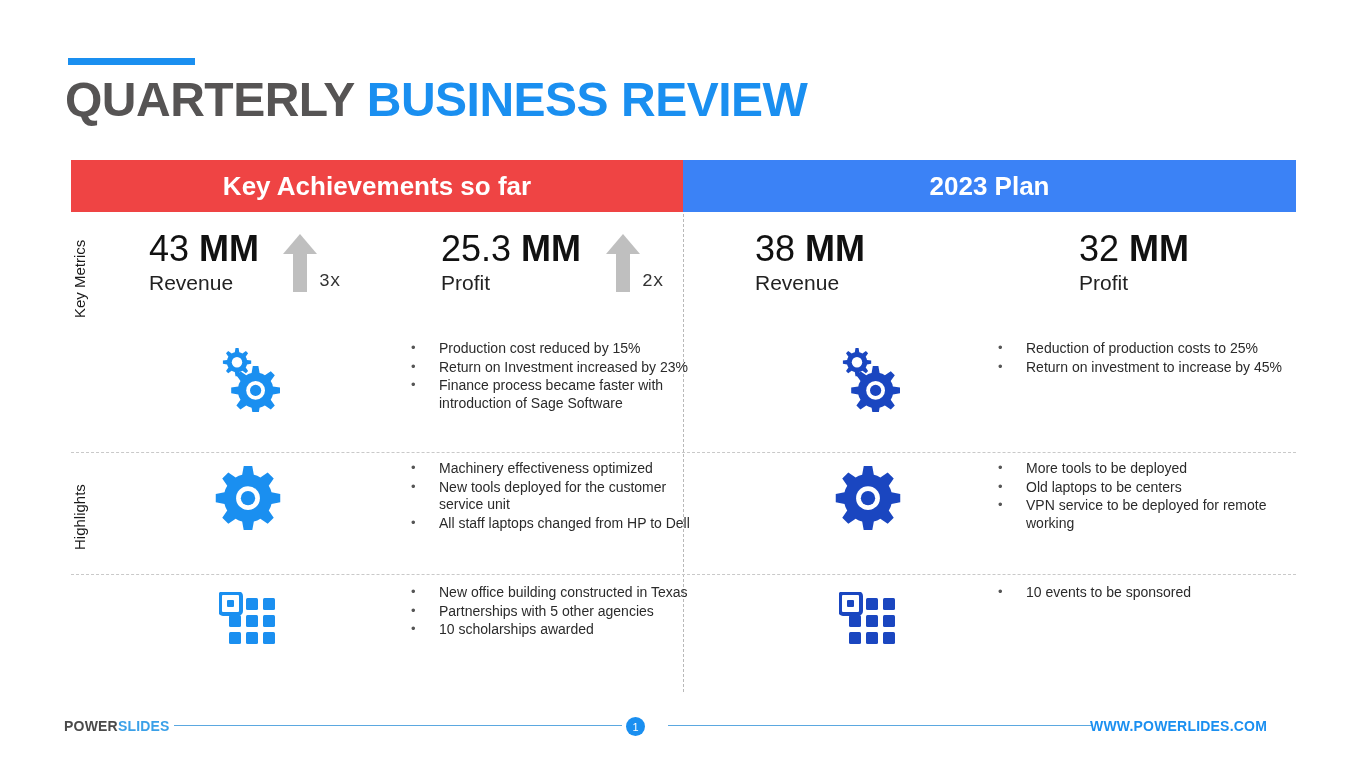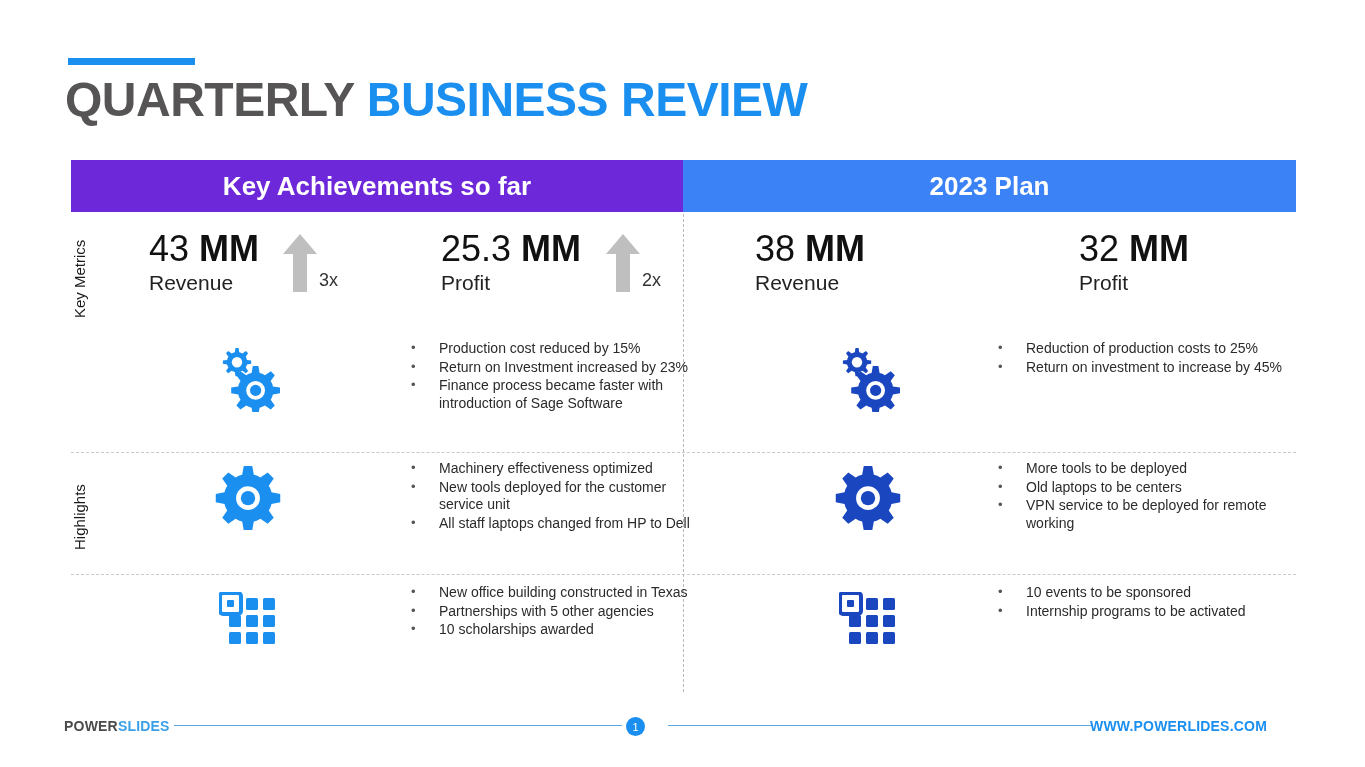--- a/index.html
+++ b/index.html
@@ -47,21 +47,21 @@
     display: flex;
   }
   .hdr {
     display: flex;
     align-items: center;
     justify-content: center;
     color: #ffffff;
     font-size: 26px;
     font-weight: bold;
   }
-  .hdr-left  { width: 612px; background: #6d28d9; }
+  .hdr-left  { width: 612px; background: #ef4444; }
   .hdr-right { width: 613px; background: #3b82f6; }
 
   
   .board {
     position: absolute;
     left: 71px;
     top: 212px;
     width: 1225px;
     height: 482px;
   }
@@ -153,20 +153,21 @@
     width: 0; height: 0;
     border-left: 17px solid transparent;
     border-right: 17px solid transparent;
     border-bottom: 20px solid #bfbfbf;
   }
   .arrow-mult {
     font-size: 18px;
     color: #333333;
     margin-left: 2px;
     margin-bottom: 1px;
+    font-family: Liberation Mono, monospace;
   }
 
   
   .crow { position: absolute; left: 0; width: 1225px; }
   .crow.r1 { top: 128px; height: 112px; }
   .crow.r2 { top: 248px; height: 114px; }
   .crow.r3 { top: 372px; height: 100px; }
 
   .cell { position: absolute; top: 0; }
   .cell.icon-left   { left: 140px; }
@@ -435,21 +436,20 @@
             <rect x="10" y="40" width="12" height="12" rx="1.5"></rect>
             <rect x="27" y="40" width="12" height="12" rx="1.5"></rect>
             <rect x="44" y="40" width="12" height="12" rx="1.5"></rect>
           </g>
         </svg>
       </div>
     </div>
     <div class="cell text-right">
       <ul class="bullets">
         <li>10 events to be sponsored</li>
-        <li>Internship programs to be activated</li>
       </ul>
     </div>
   </div>
 
 </div>
 
 <div class="footer">
   <div class="brand">
     <span class="p-dark">POWER</span><span class="p-blue">SLIDES</span>
   </div>

